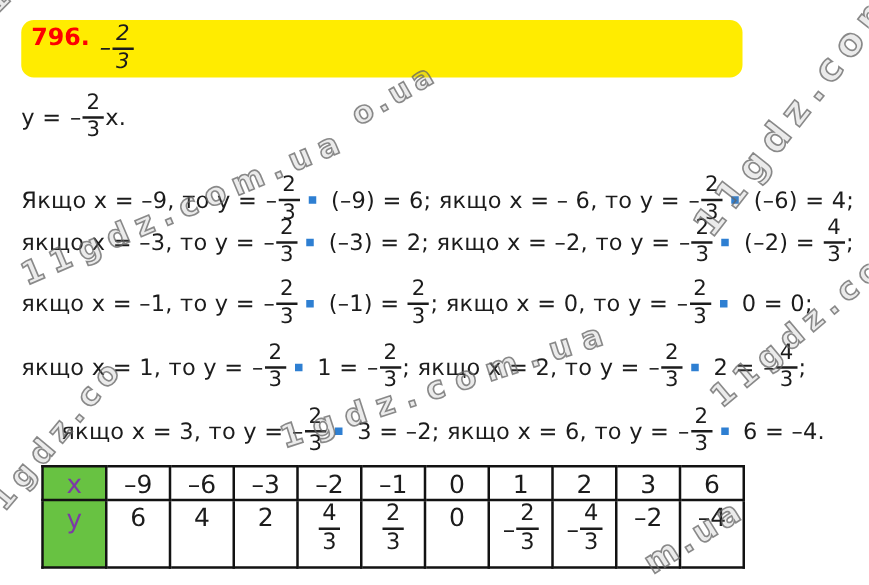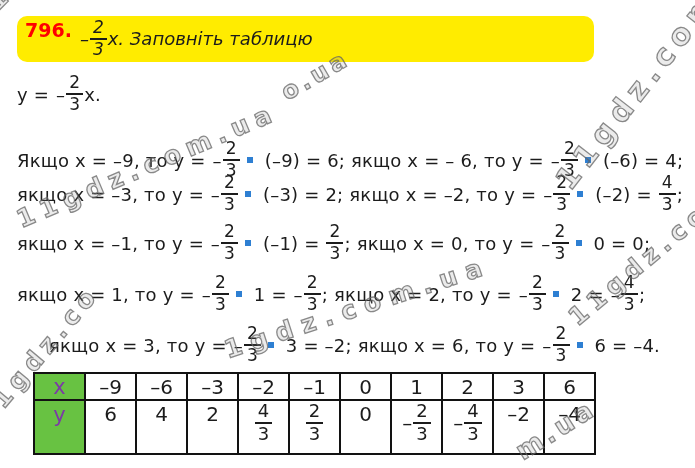--- a/index.html
+++ b/index.html
@@ -68,21 +68,21 @@
   <span class="wm wm3">11gdz.com</span>
   <span class="wm wm4">11gdz.com.ua</span>
   <span class="wm wm5">o.ua</span>
   <span class="wm wm6">1gdz.com.ua</span>
   <span class="wm wm7">11gdz.com</span>
   <span class="wm wm8">11gdz.co</span>
   <span class="wm wm9">m.ua</span>
 
   <div id="header">
     <span id="problem-number">796.</span>
-    <span class="tokens"><span class="fracwrap"><span class="fsign">–</span><span class="frac"><span class="num">2</span><span class="den">3</span></span></span><span class="txt">x. Заповніть таблицю</span></span>
+    <span class="tokens"><span class="fracwrap"><span class="fsign">–</span><span class="frac"><span class="num">2</span><span class="den">3</span></span></span></span>
   </div>
 
   <div id="formula" class="mrow"><span class="txt">y = </span><span class="fracwrap"><span class="fsign">–</span><span class="frac"><span class="num">2</span><span class="den">3</span></span></span><span class="txt">x.</span></div>
 
   <div class="mrow l1"><span class="txt">Якщо x = –9, то y = </span><span class="fracwrap"><span class="fsign">–</span><span class="frac"><span class="num">2</span><span class="den">3</span></span></span><span class="mdot"></span><span class="txt"> (–9) = 6; якщо x = – 6, то y = </span><span class="fracwrap"><span class="fsign">–</span><span class="frac"><span class="num">2</span><span class="den">3</span></span></span><span class="mdot"></span><span class="txt"> (–6) = 4;</span></div>
   <div class="mrow l2"><span class="txt">якщо x = –3, то y = </span><span class="fracwrap"><span class="fsign">–</span><span class="frac"><span class="num">2</span><span class="den">3</span></span></span><span class="mdot"></span><span class="txt"> (–3) = 2; якщо x = –2, то y = </span><span class="fracwrap"><span class="fsign">–</span><span class="frac"><span class="num">2</span><span class="den">3</span></span></span><span class="mdot"></span><span class="txt"> (–2) = </span><span class="fracwrap"><span class="frac"><span class="num">4</span><span class="den">3</span></span></span><span class="txt">;</span></div>
   <div class="mrow l3"><span class="txt">якщо x = –1, то y = </span><span class="fracwrap"><span class="fsign">–</span><span class="frac"><span class="num">2</span><span class="den">3</span></span></span><span class="mdot"></span><span class="txt"> (–1) = </span><span class="fracwrap"><span class="frac"><span class="num">2</span><span class="den">3</span></span></span><span class="txt">; якщо x = 0, то y = </span><span class="fracwrap"><span class="fsign">–</span><span class="frac"><span class="num">2</span><span class="den">3</span></span></span><span class="mdot"></span><span class="txt"> 0 = 0;</span></div>
   <div class="mrow l4"><span class="txt">якщо x = 1, то y = </span><span class="fracwrap"><span class="fsign">–</span><span class="frac"><span class="num">2</span><span class="den">3</span></span></span><span class="mdot"></span><span class="txt"> 1 = </span><span class="fracwrap"><span class="fsign">–</span><span class="frac"><span class="num">2</span><span class="den">3</span></span></span><span class="txt">; якщо x = 2, то y = </span><span class="fracwrap"><span class="fsign">–</span><span class="frac"><span class="num">2</span><span class="den">3</span></span></span><span class="mdot"></span><span class="txt"> 2 = </span><span class="fracwrap"><span class="fsign">–</span><span class="frac"><span class="num">4</span><span class="den">3</span></span></span><span class="txt">;</span></div>
   <div class="mrow l5"><span class="txt">якщо x = 3, то y = </span><span class="fracwrap"><span class="fsign">–</span><span class="frac"><span class="num">2</span><span class="den">3</span></span></span><span class="mdot"></span><span class="txt"> 3 = –2; якщо x = 6, то y = </span><span class="fracwrap"><span class="fsign">–</span><span class="frac"><span class="num">2</span><span class="den">3</span></span></span><span class="mdot"></span><span class="txt"> 6 = –4.</span></div>
 

